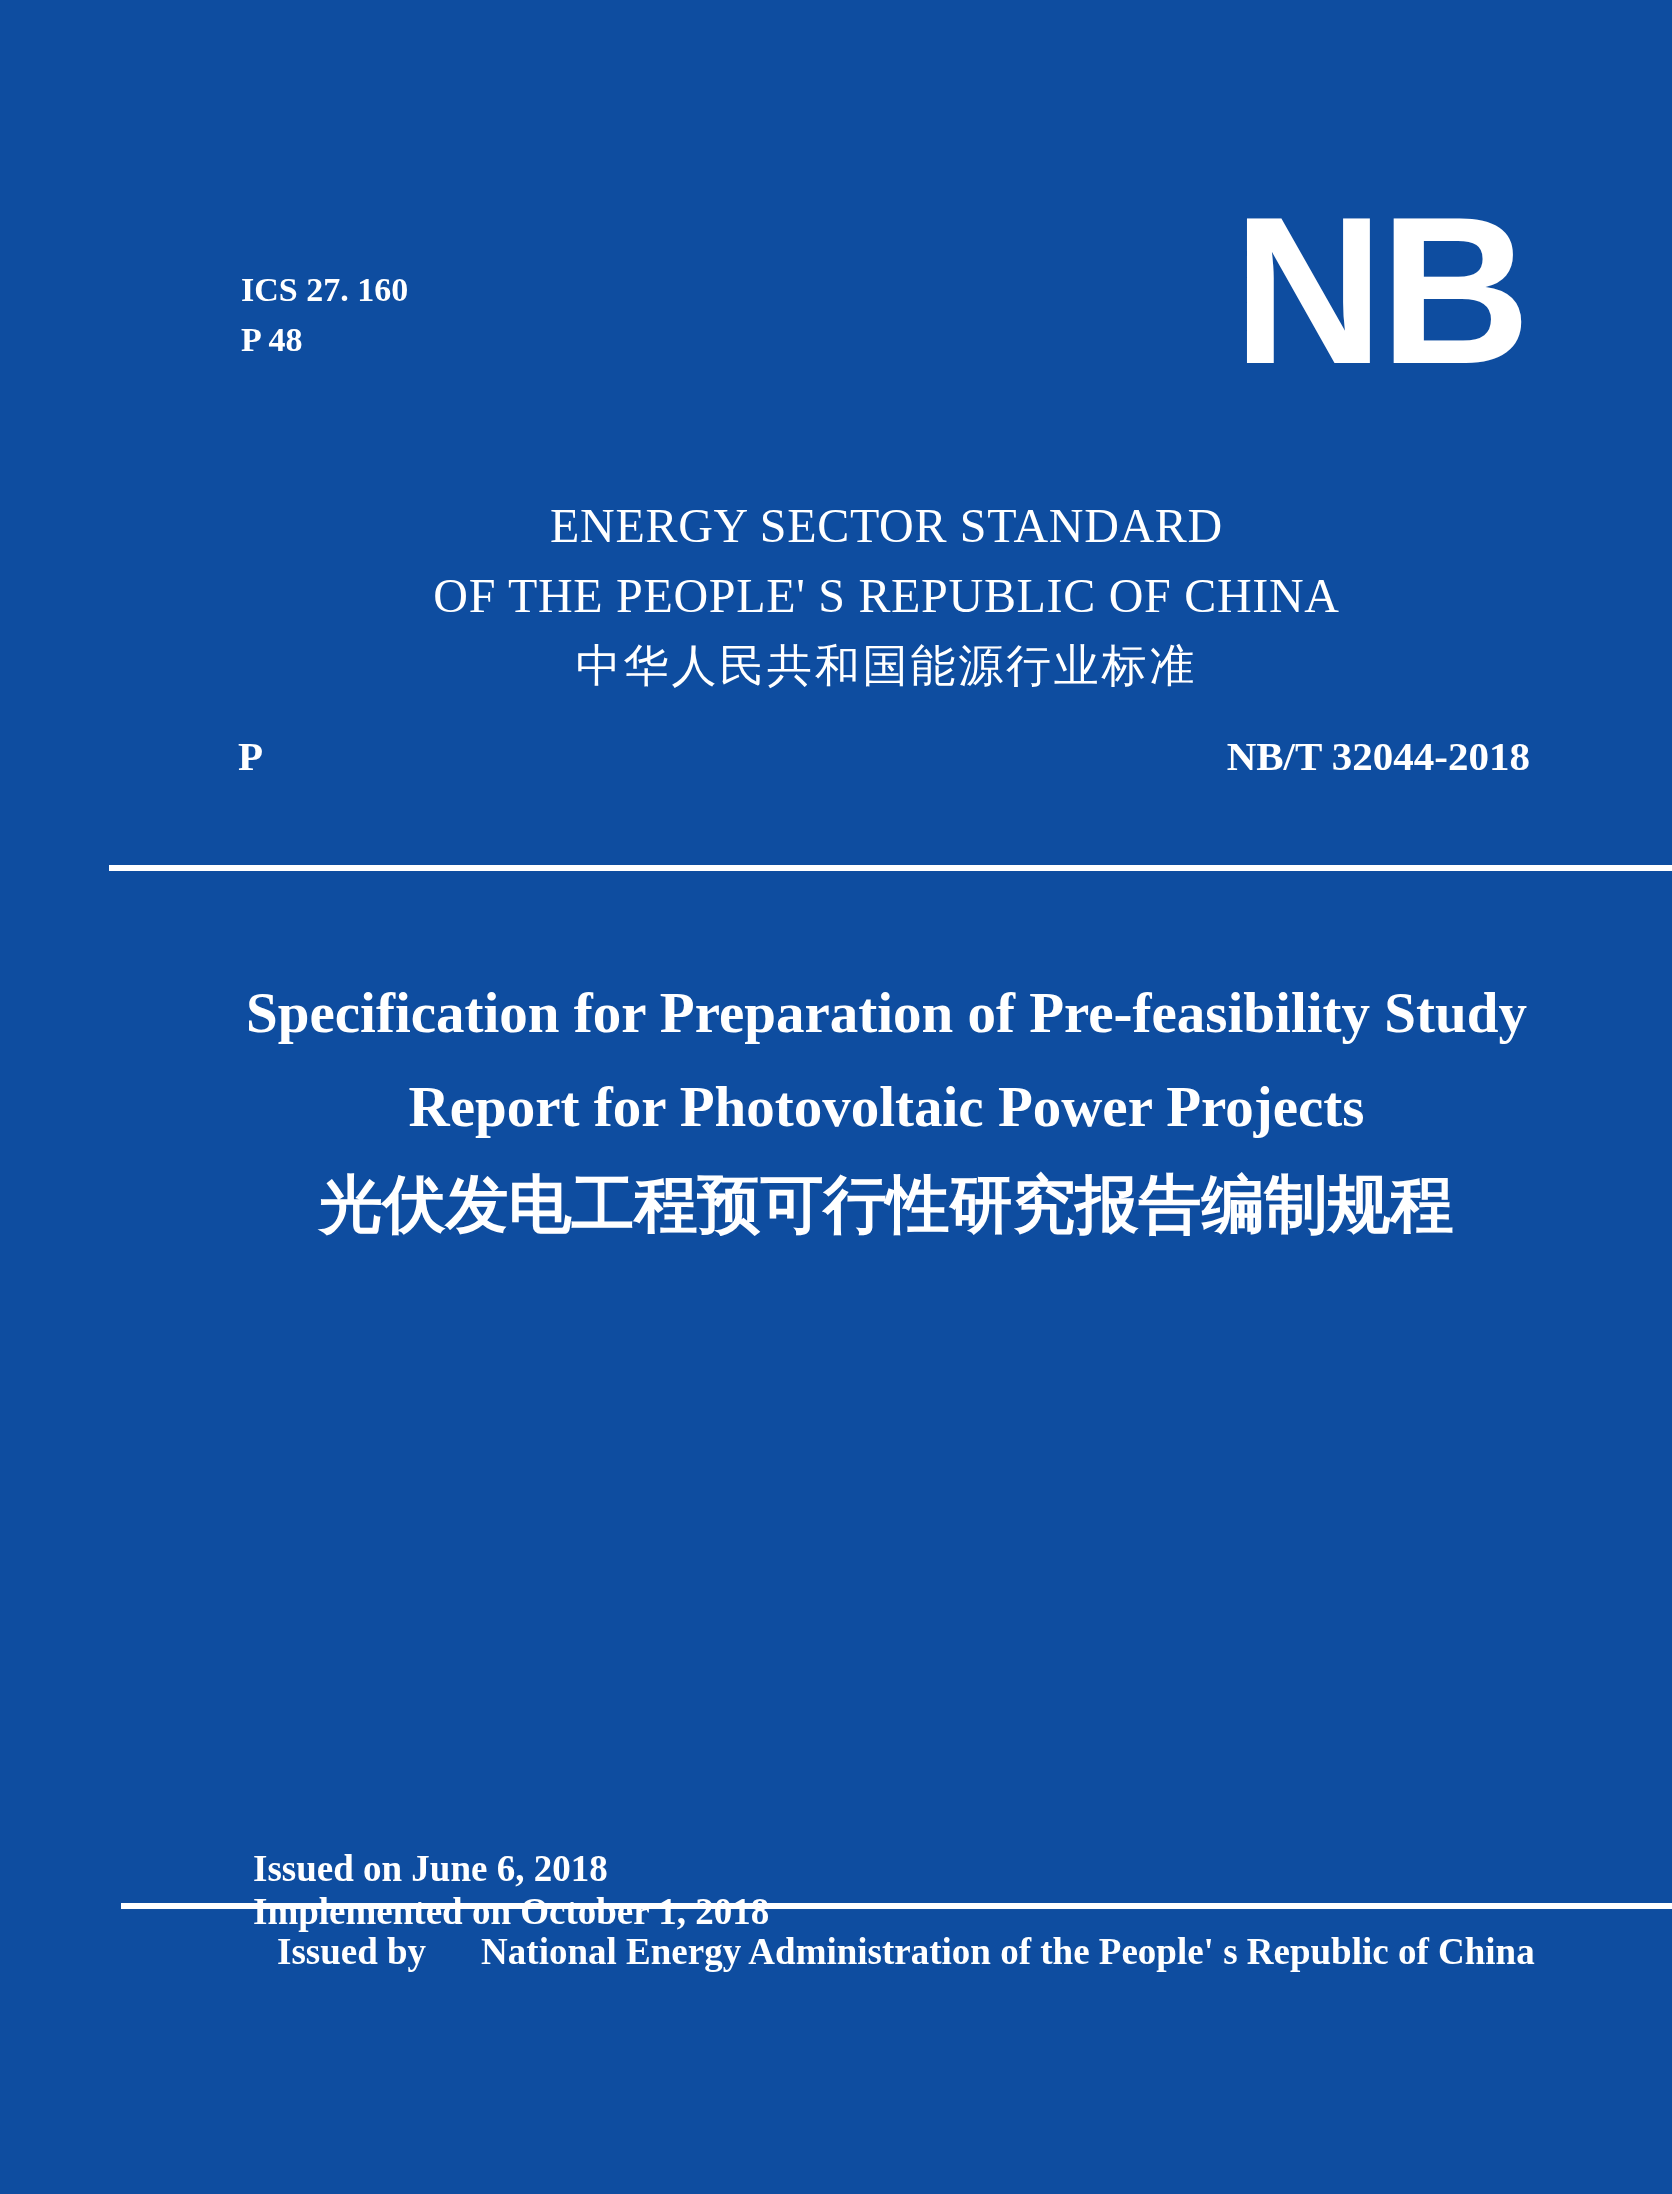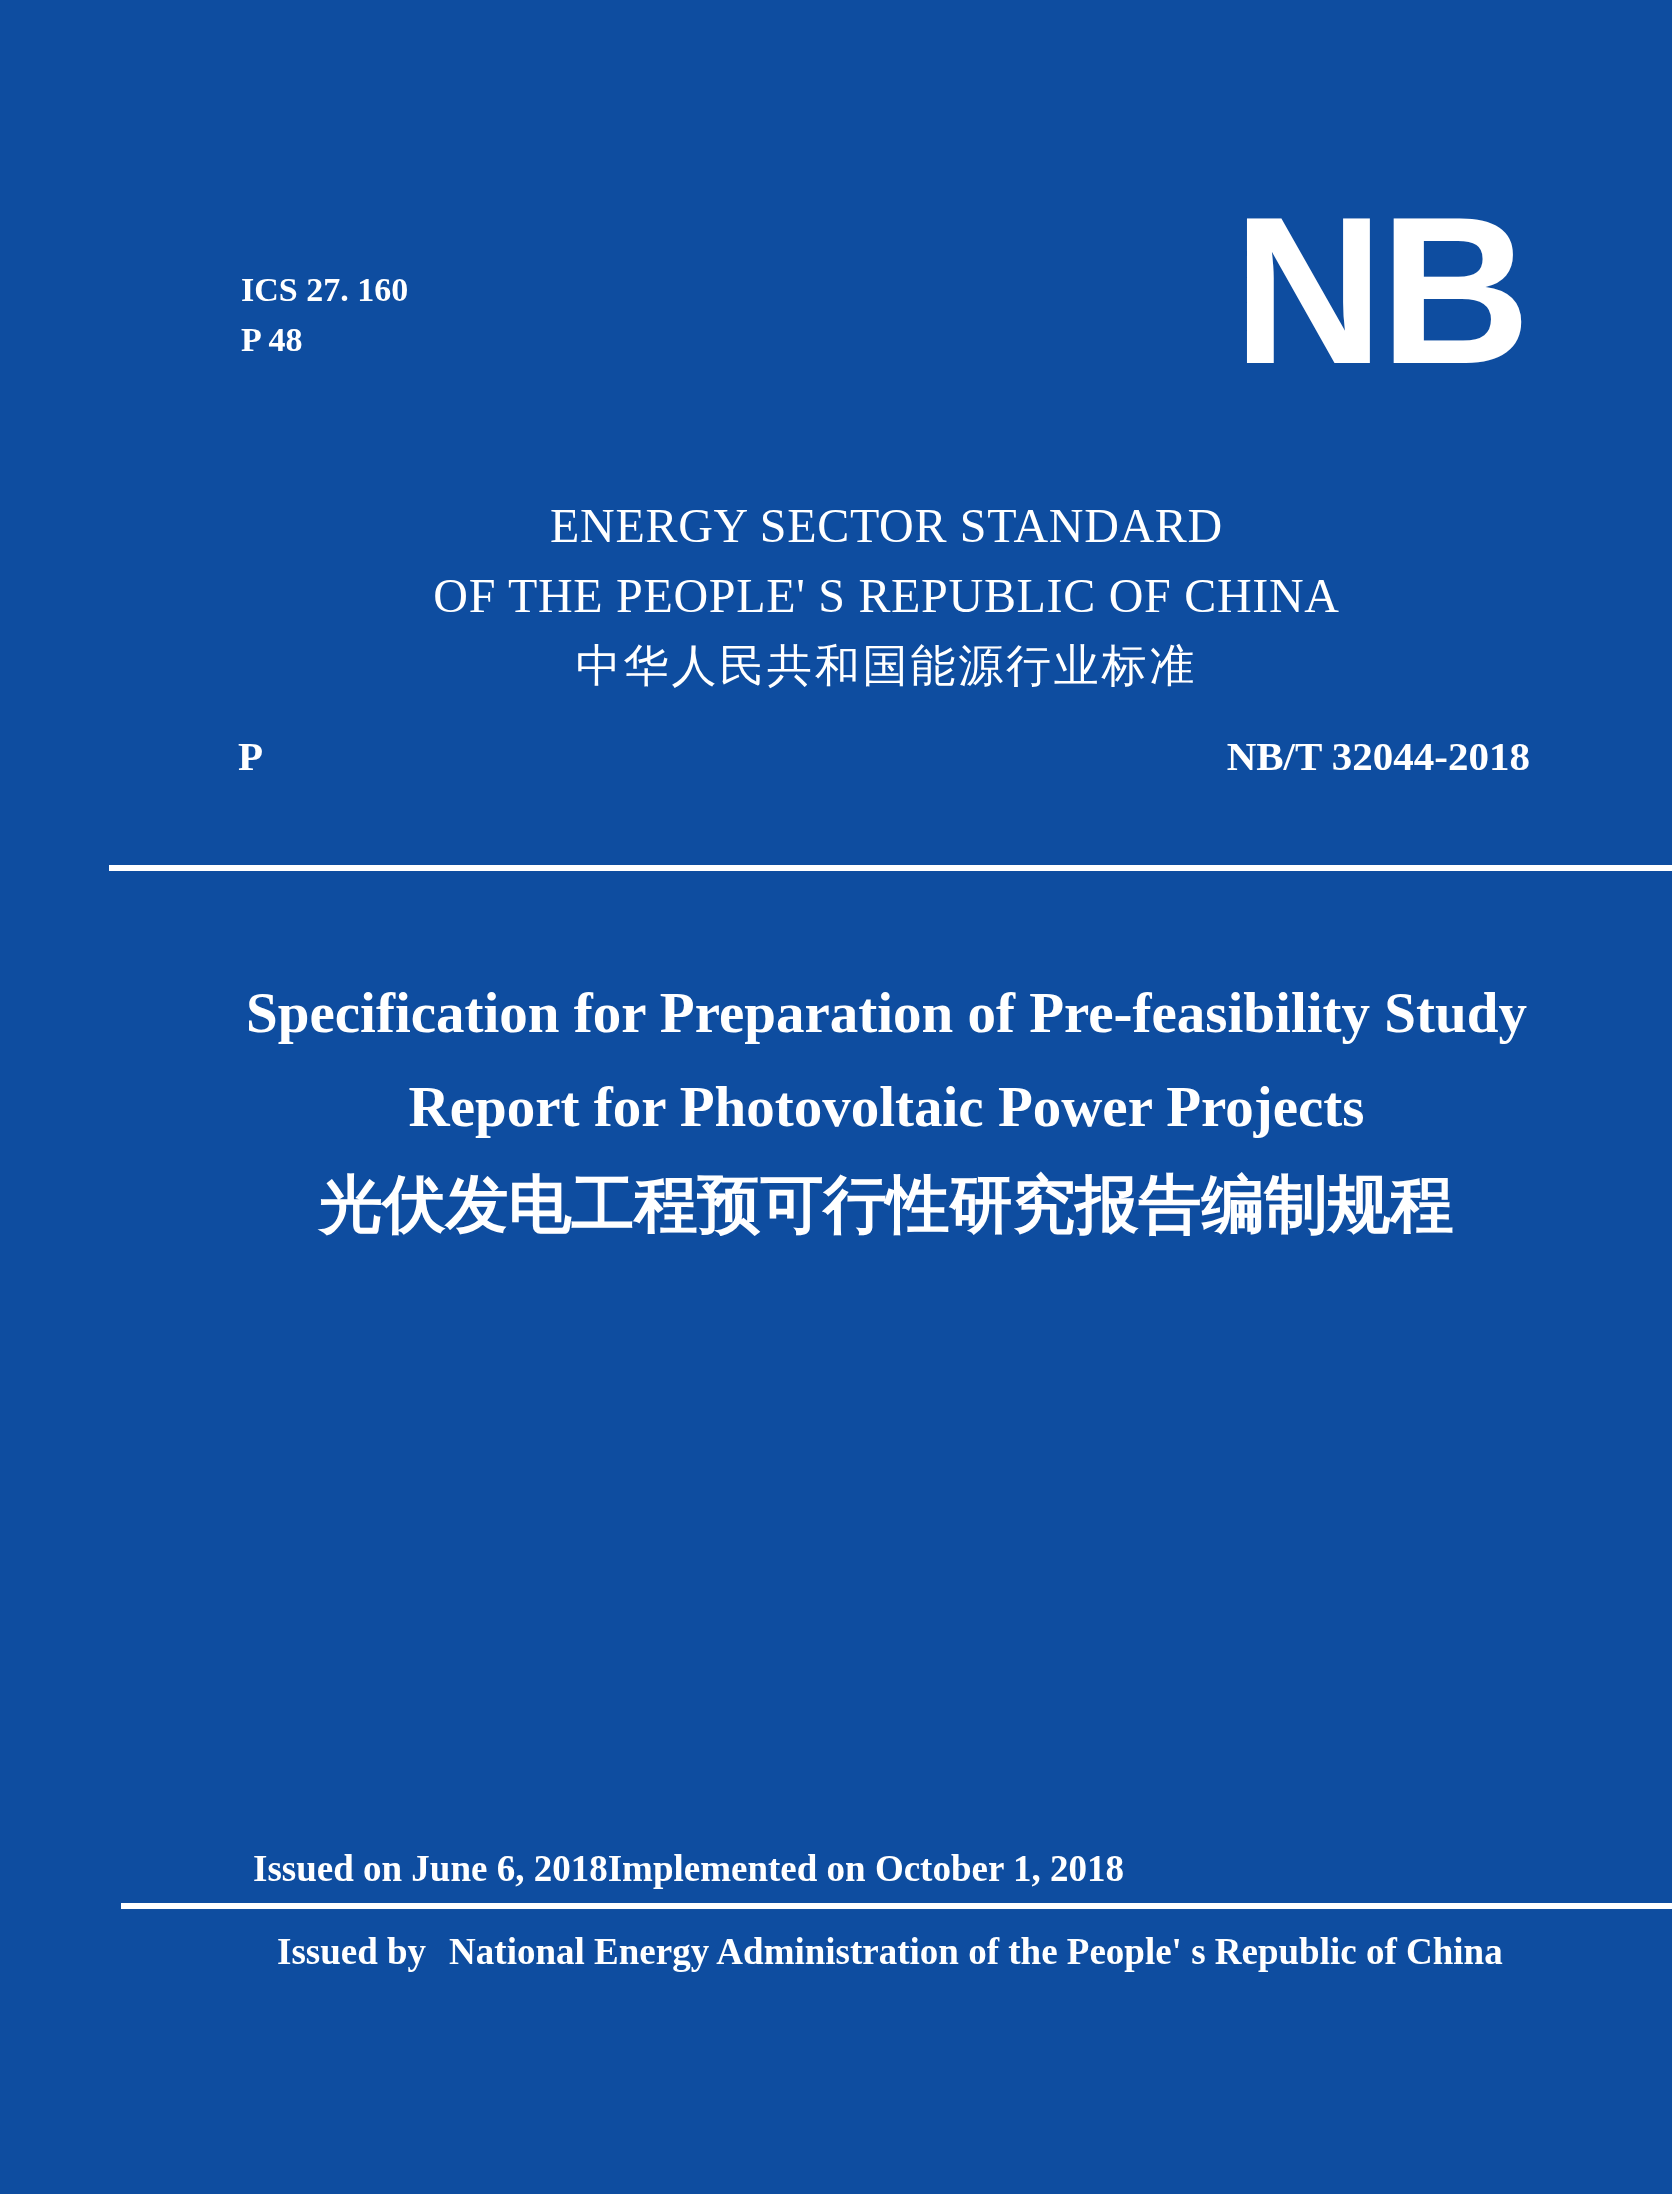--- a/index.html
+++ b/index.html
@@ -108,33 +108,34 @@
     font-family: Liberation Serif, serif;
   }
 
   
   .dates-row {
     position: absolute;
     left: 253px;
     width: 1278px;
     top: 1847px;
     display: flex;
-    justify-content: flex-start;
+    justify-content: flex-end;
     align-items: baseline;
     font-size: 37px;
     font-weight: bold;
     white-space: nowrap;
+    flex-direction: column;
   }
   .issuer-row {
     position: absolute;
     left: 277px;
     top: 1930px;
     display: flex;
     align-items: baseline;
-    gap: 23px;
+    gap: 55px;
     font-size: 37px;
     font-weight: bold;
     white-space: nowrap;
   }
 </style>
 </head>
 <body>
 
 <div class="page">
 

